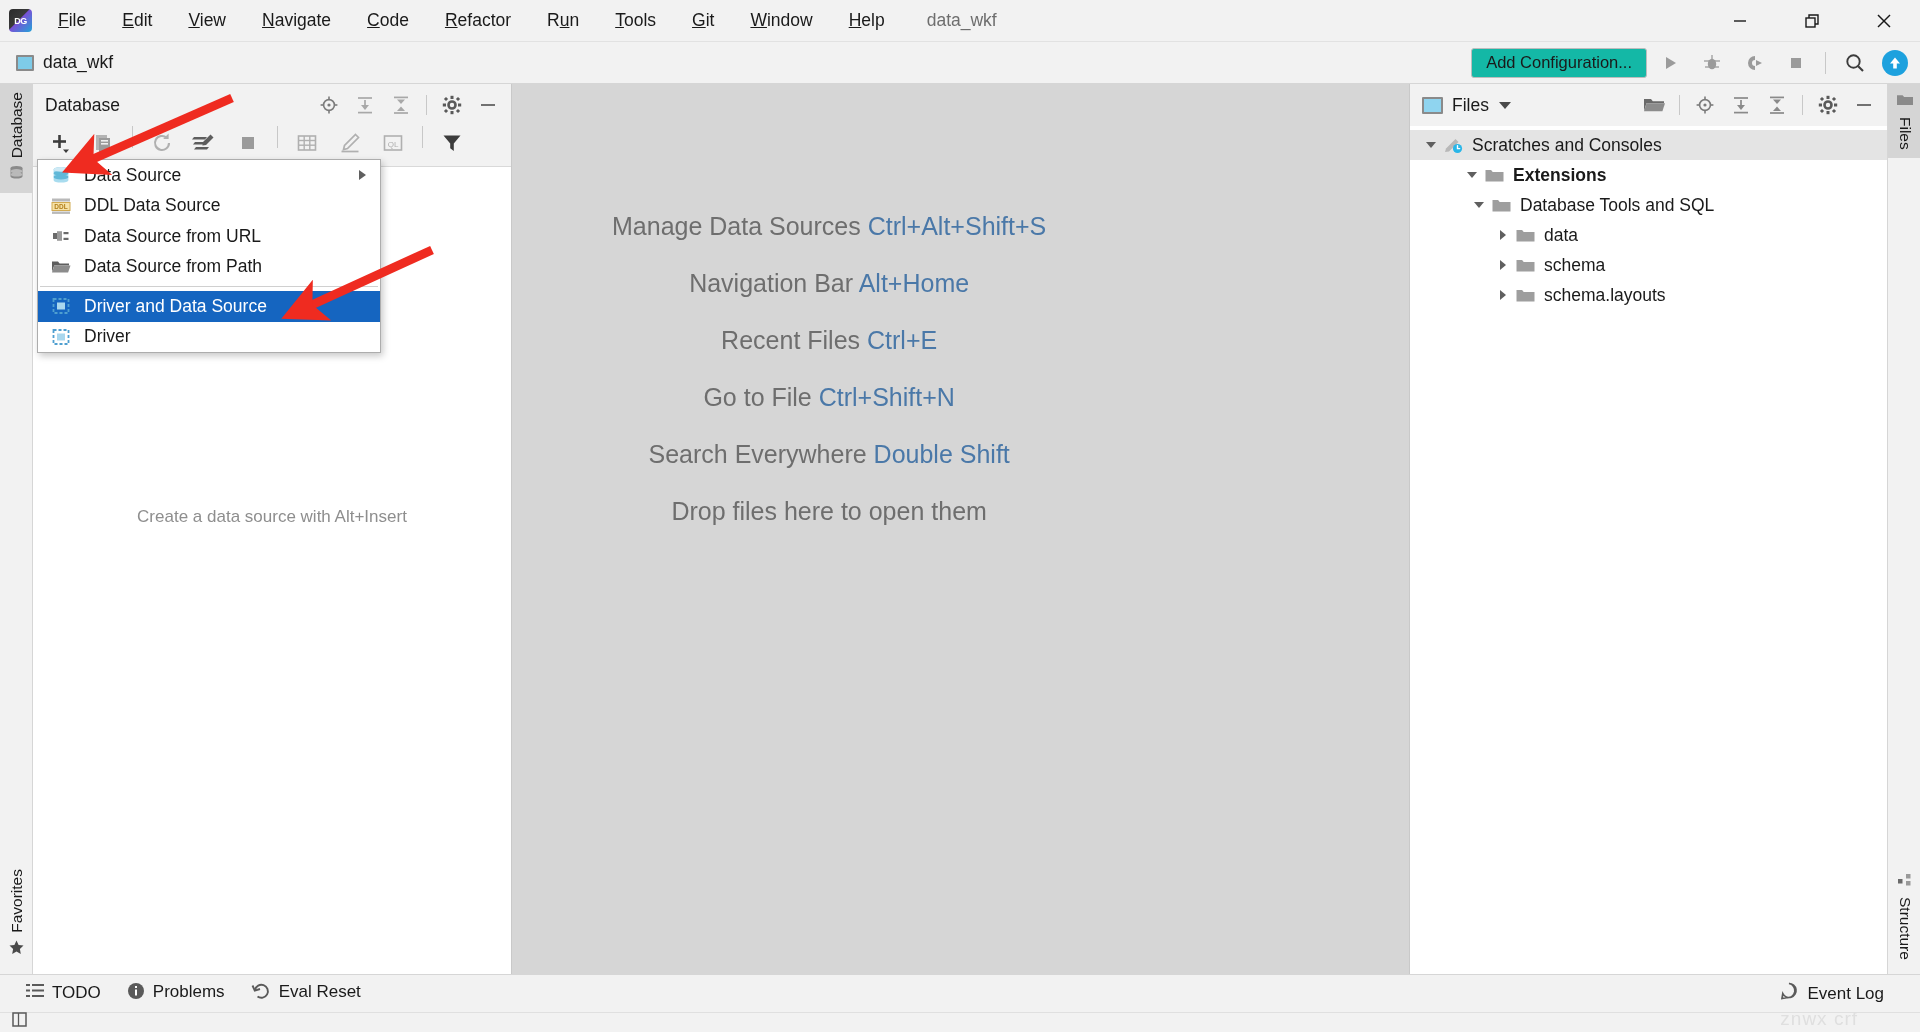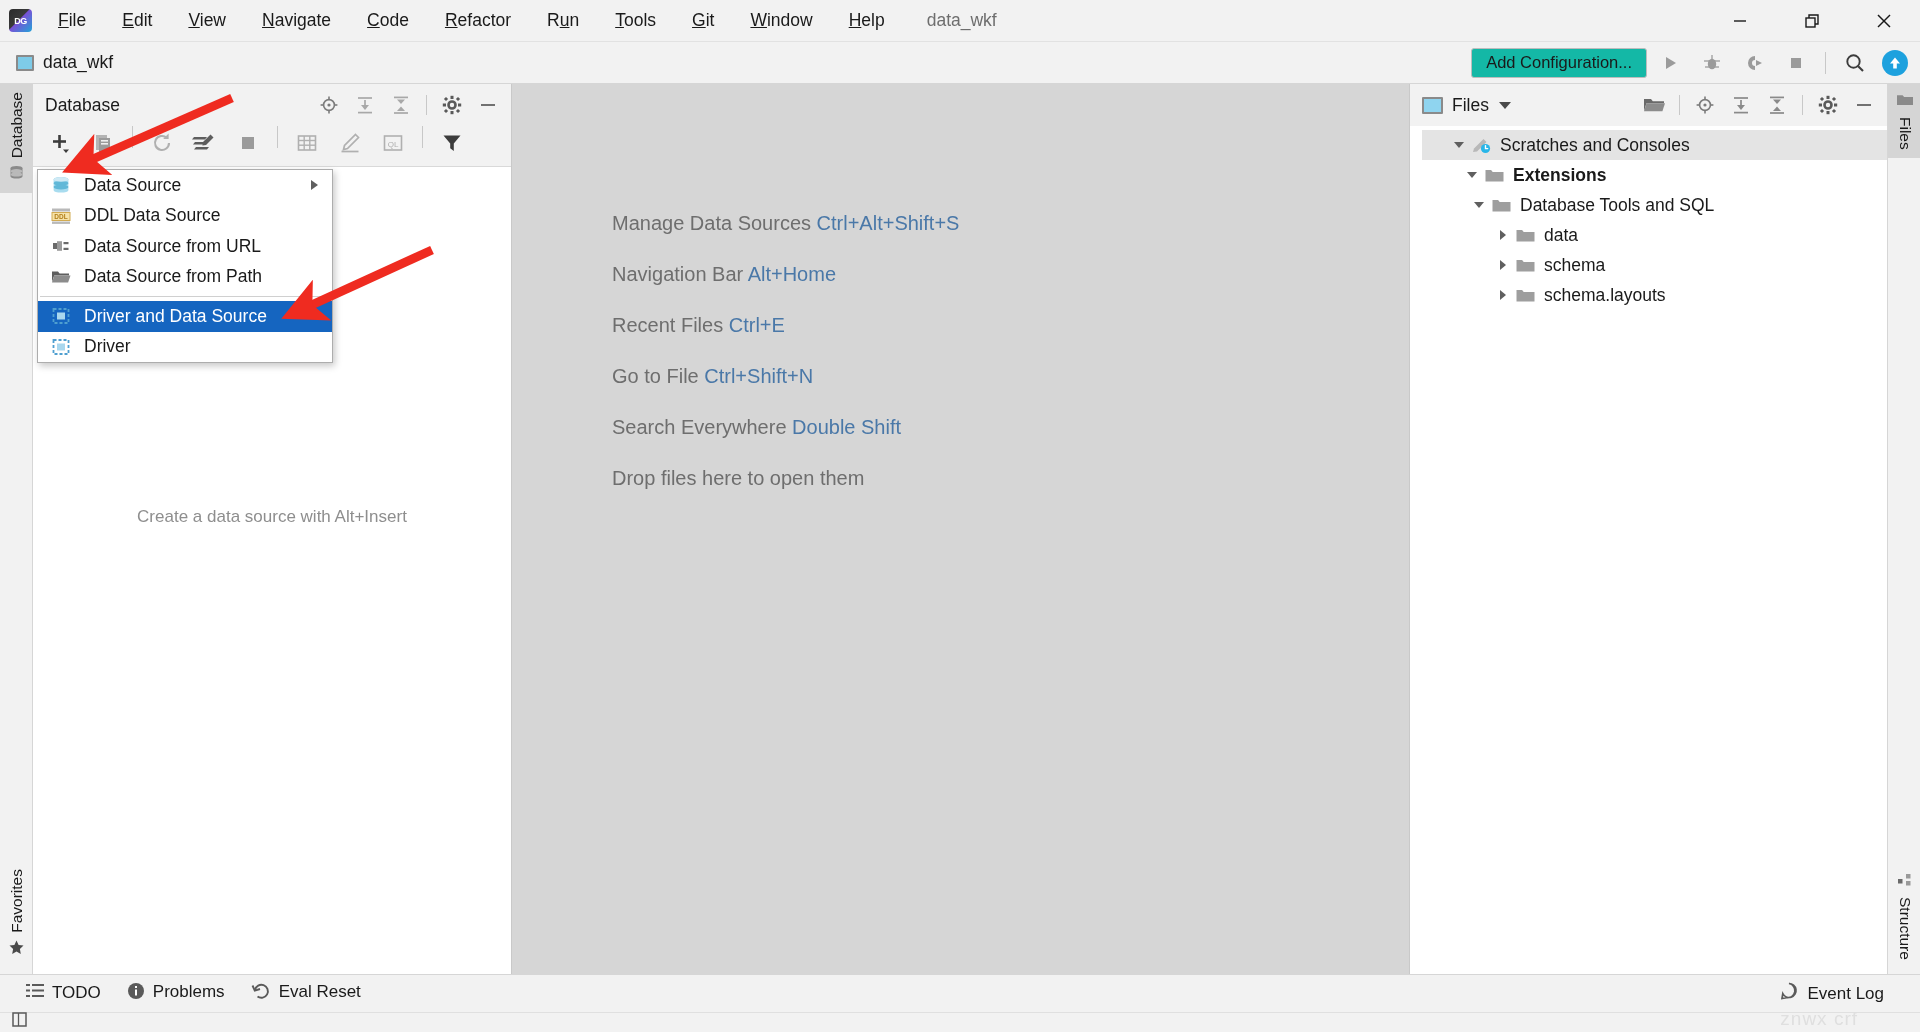--- a/index.html
+++ b/index.html
@@ -112,21 +112,21 @@
   .tbi-sep { width: 1px; height: 22px; background: #c8c8c8; margin: 0 7px; }
 
   .dbpanel-body { height: 806px; background: #fff; position: relative; }
   .empty-hint {
     position: absolute; left: 0; right: 0; top: 340px; text-align: center;
     font-size: 17px; color: #8e8e8e;
   }
 
   
   .popup {
-    position: absolute; left: 37px; top: 169px; width: 296px;
+    position: absolute; left: 37px; top: 159px; width: 344px;
     background: #ffffff; border: 1px solid #adadad;
     box-shadow: 2px 3px 7px rgba(0,0,0,0.22); z-index: 60;
   }
   .popup-item {
     height: 30.5px; display: flex; align-items: center; padding-left: 12px;
     font-size: 17.5px; color: #1a1a1a; position: relative; cursor: default;
   }
   .popup-item.sel { background: #1565c0; color: #ffffff; }
   .popup-ico {
     width: 22px; height: 20px; margin-right: 12px; flex: 0 0 22px;
@@ -140,21 +140,21 @@
 
   
   .editor {
     position: absolute; left: 512px; top: 84px; width: 897px; height: 890px;
     background: #d6d6d6;
   }
   .welcome {
     position: absolute; left: 100px; top: 128px; display: flex; flex-direction: column;
     gap: 28px;
   }
-  .wrow { font-size: 20px; color: #6e6e6e; white-space: nowrap; }
+  .wrow { font-size: 25px; color: #6e6e6e; white-space: nowrap; text-align: center; }
   .wrow .key { color: #4a78a8; }
 
   
   .filespanel {
     position: absolute; left: 1409px; top: 84px; width: 478px; height: 890px;
     background: #ffffff; border-left: 1px solid #c9c9c9;
   }
   .filespanel-header {
     height: 42px; background: #f2f2f2; display: flex; align-items: center; position: relative;
   }
@@ -584,21 +584,21 @@
           </svg>
         </div>
         <div class="hdr-btn">
           <svg width="22" height="22" viewBox="0 0 22 22">
               <line x1="4" y1="11" x2="18" y2="11" stroke="#5a5a5a" stroke-width="1.7"></line>
             </svg>
         </div>
       </div>
     </div>
     <div class="tree" id="filestree">
-        <div class="tree-row sel" style="padding-left: 26px; margin-left: 12px;">
+        <div class="tree-row sel" style="padding-left: 10px;">
           <span class="tw">
             <span class="chev-down"></span>
           </span>
           <span class="tree-ico">
             <svg width="20" height="18" viewBox="0 0 20 18">
               <path d="M3 12.5 L12.5 3 l3 3 L6 15.5 l-4 0.6 Z" fill="#b8b8b8"></path>
               <circle cx="14.5" cy="12.5" r="4.6" fill="#29b6e8"></circle>
               <path d="M14.5 9.6 v3 h2.2" stroke="#ffffff" stroke-width="1.4" fill="none" stroke-linecap="round"></path>
             </svg>
           </span>

